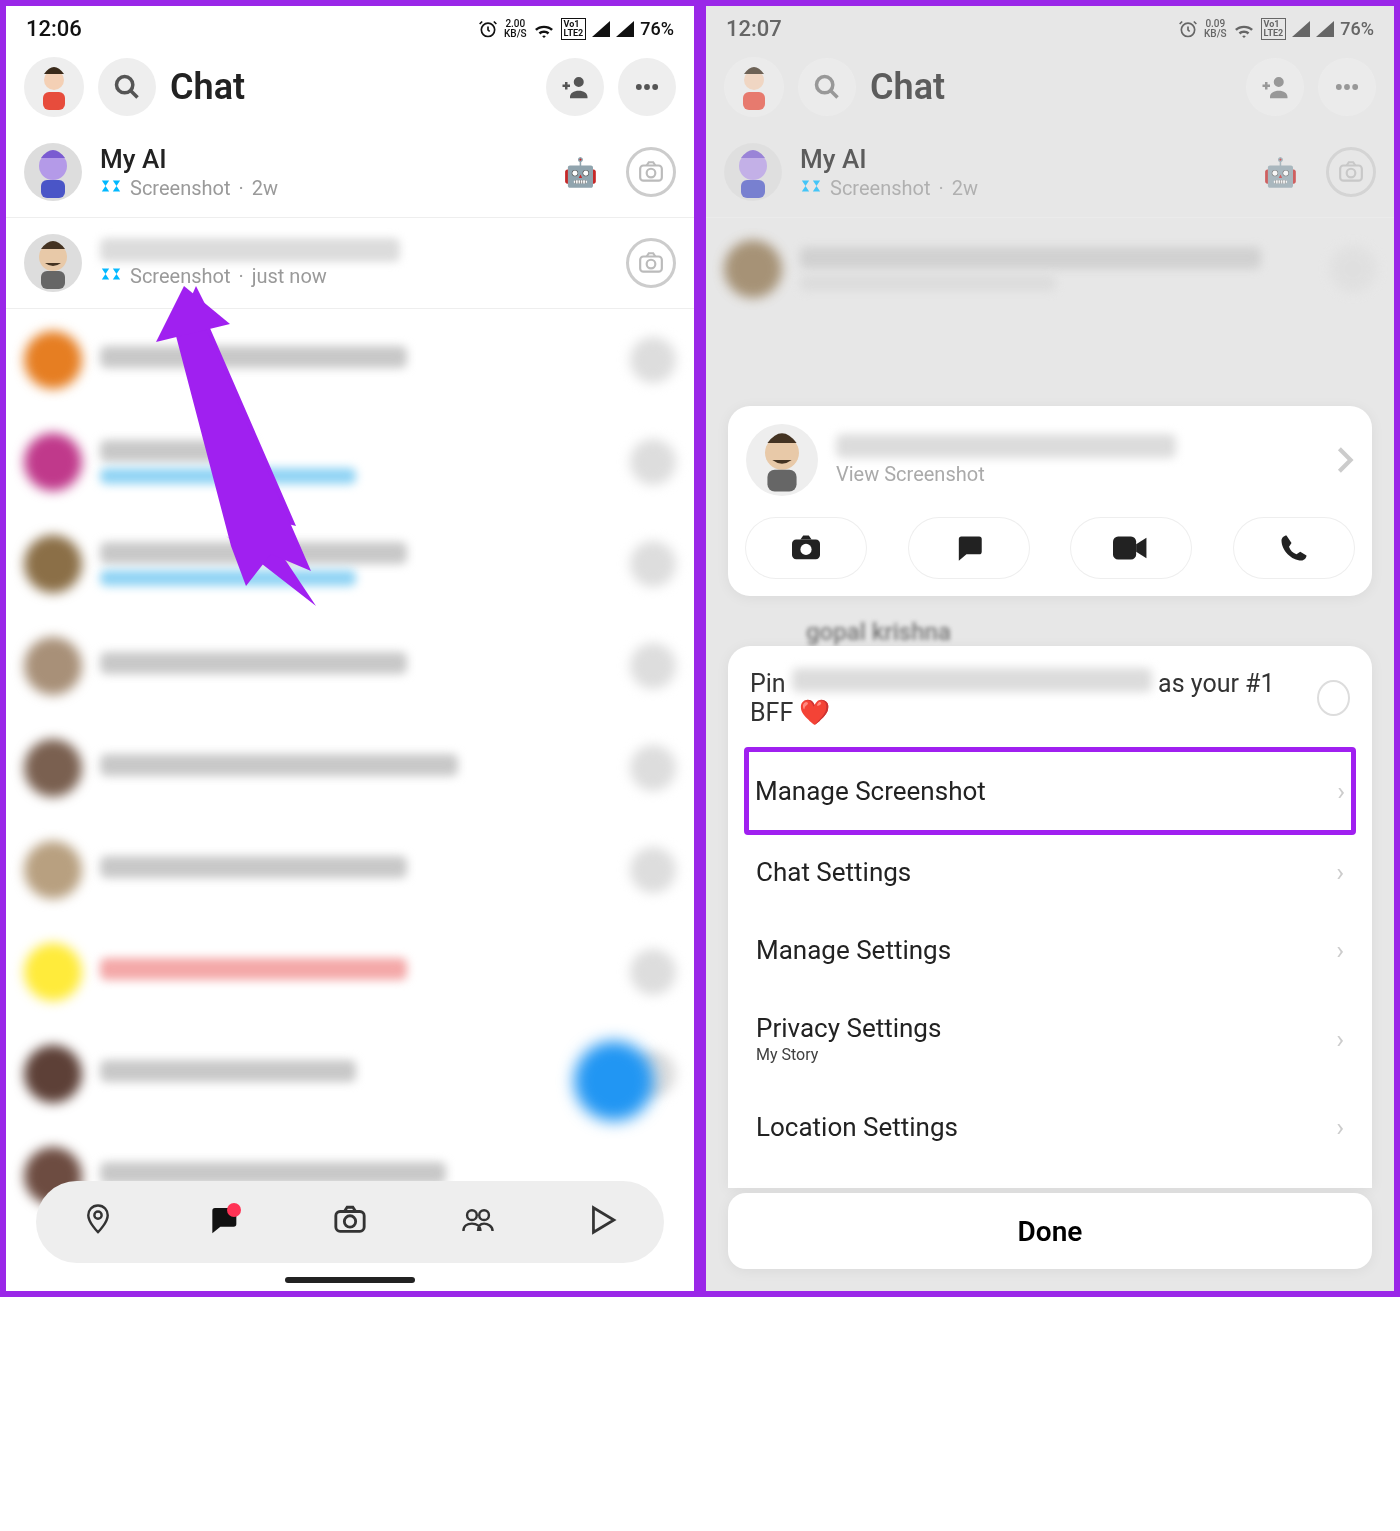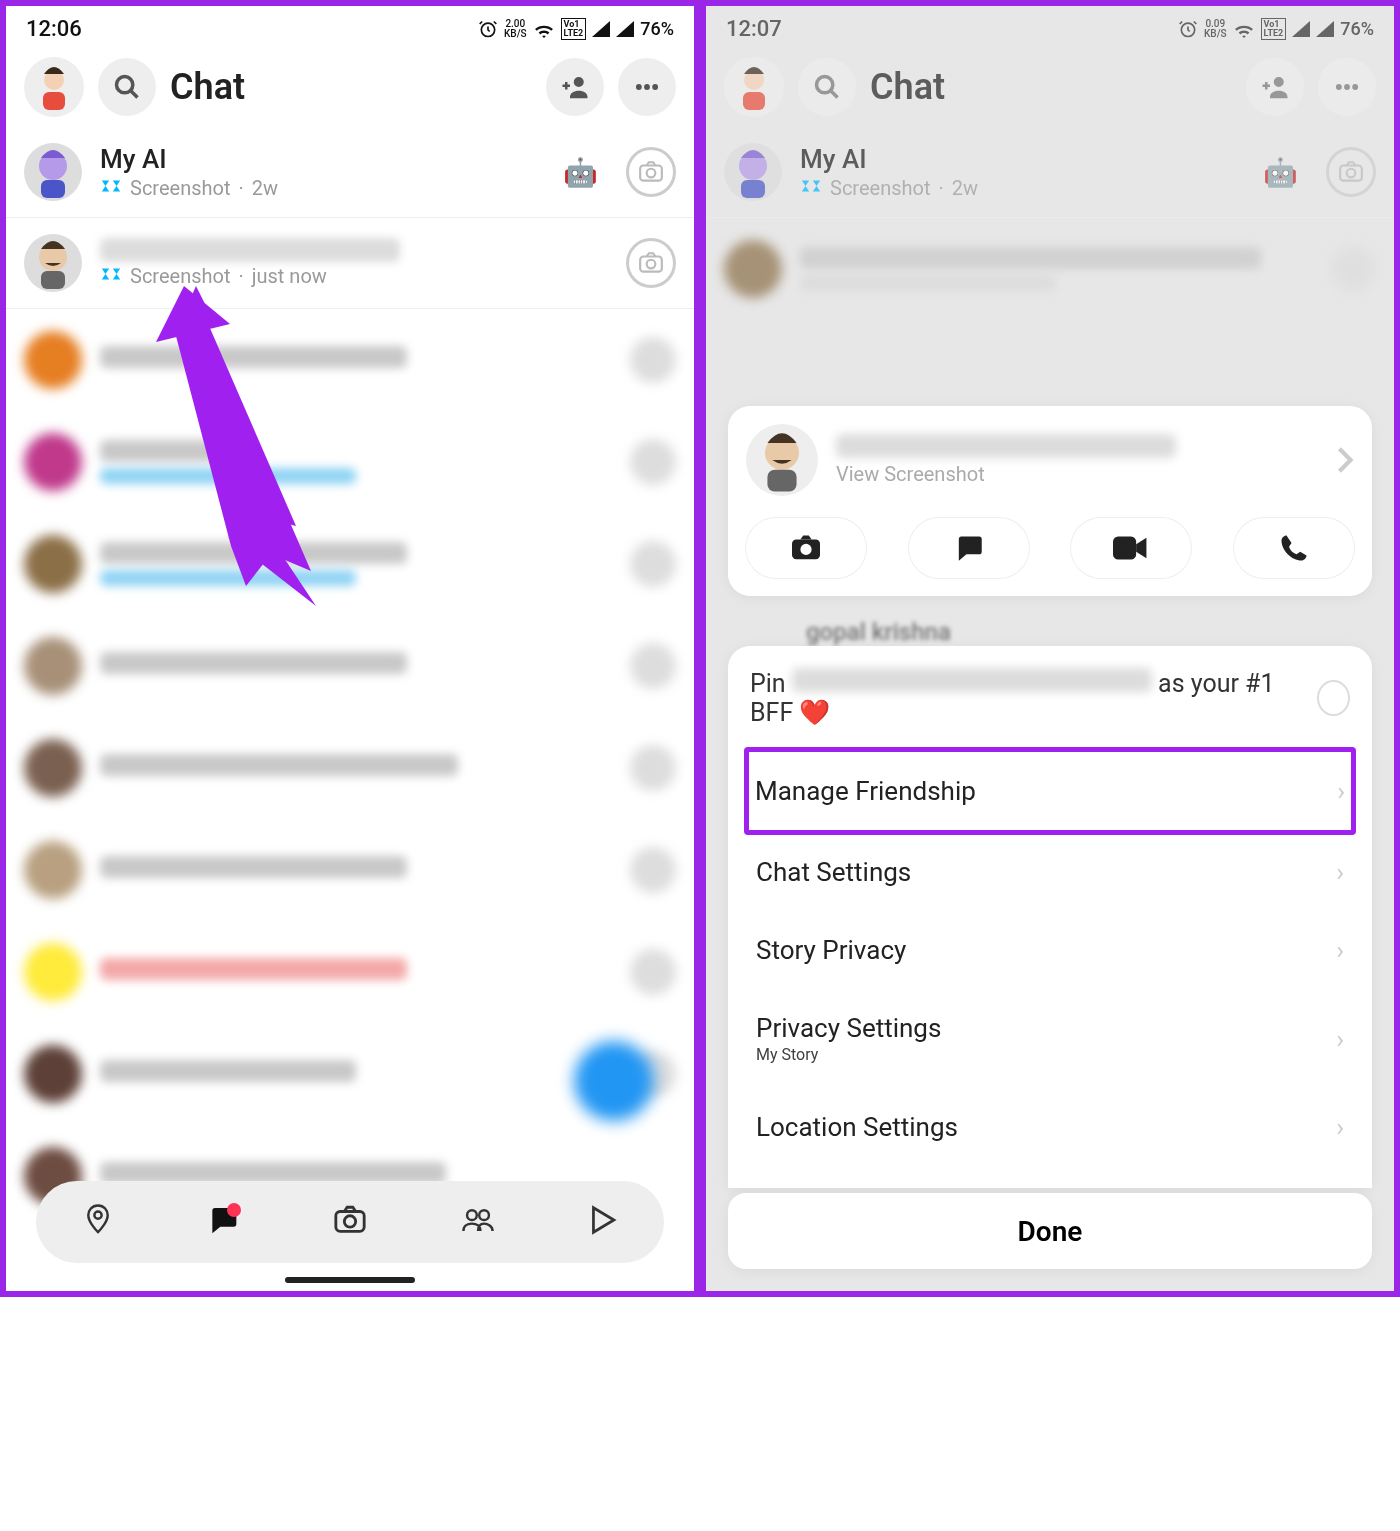--- a/index.html
+++ b/index.html
@@ -406,29 +406,29 @@
 
   <div class="hidden-name">gopal krishna</div>
 
   <div class="sheet">
     <div class="pin-row">
       <span style="display:inline"><span>Pin </span><span class="pin-blur"></span><span> as your #1 BFF ❤️</span></span>
       <div class="pin-circ"></div>
     </div>
 
     <div class="menu-item highlight">
-      <span>Manage Friendship</span>
+      <span>Manage Screenshot</span>
       <span class="chev">›</span>
     </div>
     <div class="menu-item">
       <span>Chat Settings</span>
       <span class="chev">›</span>
     </div>
     <div class="menu-item">
-      <span>Story Privacy</span>
+      <span>Manage Settings</span>
       <span class="chev">›</span>
     </div>
     <div class="menu-item">
       <div>
         <div>Privacy Settings</div>
         <div class="menu-sub">My Story</div>
       </div>
       <span class="chev">›</span>
     </div>
     <div class="menu-item">

